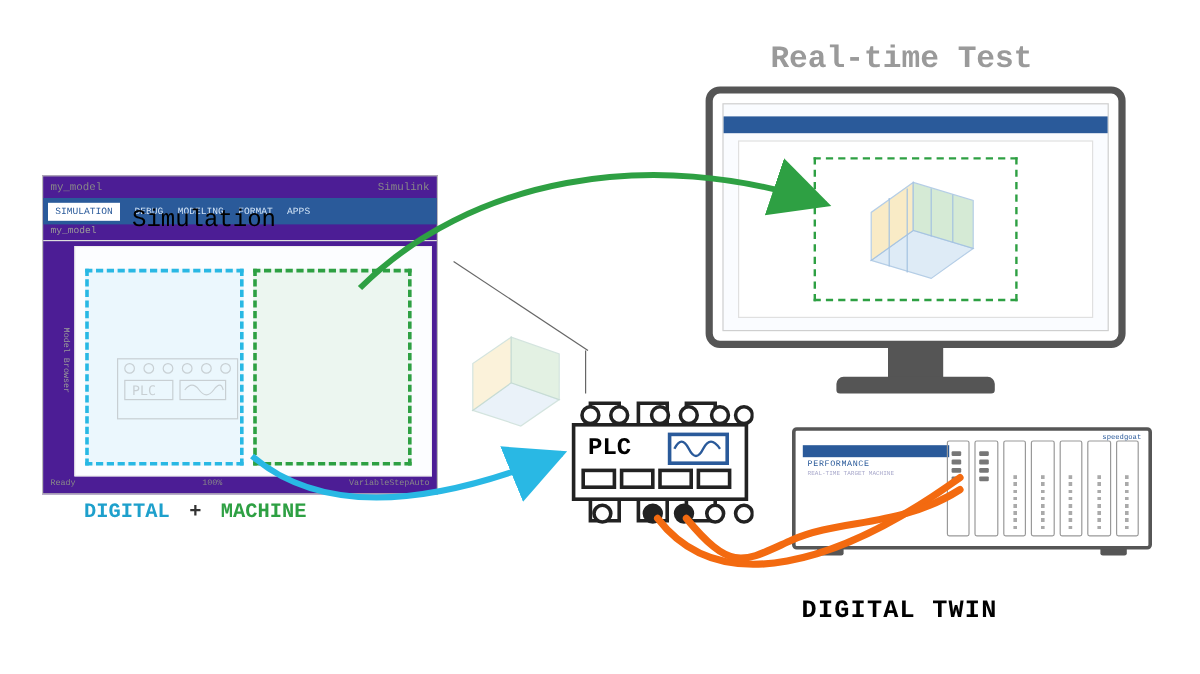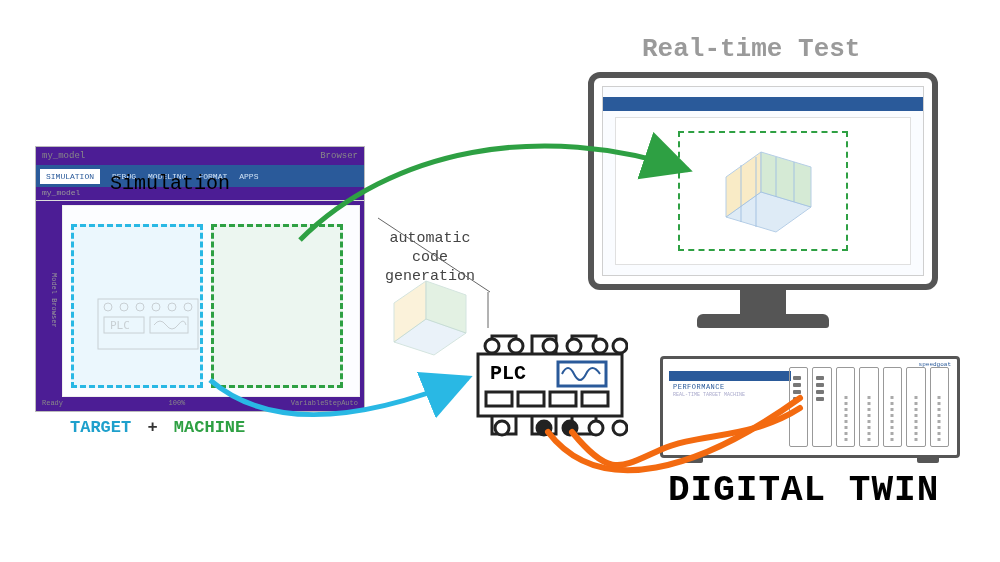--- a/index.html
+++ b/index.html
@@ -60,21 +60,21 @@
   .slot .slotgrip { position: absolute; left: 50%; transform: translateX(-50%); bottom: 4px; width: 3px; height: 46px; background: repeating-linear-gradient(#aaa, #aaa 3px, transparent 3px, transparent 6px); }
   .feet { position: absolute; bottom: -8px; width: 22px; height: 6px; background: #565656; border-radius: 0 0 2px 2px; }
   .feet.l { left: 18px; } .feet.r { right: 18px; }
 
   
   .plc-box { position: absolute; left: 472px; top: 330px; width: 156px; height: 110px; }
   .plc-box svg { width: 100%; height: 100%; }
   .plc-text { position: absolute; left: 490px; top: 362px; font-size: 20px; font-weight: bold; }
 
   
-  .digitaltwin-label { position: absolute; left: 668px; top: 470px; font-size: 36px; font-weight: bold; letter-spacing: 1px; }
+  .digitaltwin-label { position: absolute; left: 668px; top: 498px; font-size: 21px; font-weight: bold; letter-spacing: 1px; }
 
   
   svg.overlay { position: absolute; left: 0; top: 0; width: 1000px; height: 562px; pointer-events: none; }
 </style>
 </head>
 <body>
 
 <div class="stage">
 
   <div class="realtime-label">Real-time Test</div>
@@ -102,21 +102,21 @@
         </div>
       </div>
     </div>
     <div class="monitor-neck"></div>
     <div class="monitor-base"></div>
   </div>
 
   <div class="sim-window">
     <div class="sim-title">
       <span>my_model</span>
-      <span>Browser</span>
+      <span>Simulink</span>
     </div>
     <div class="sim-ribbon">
       <span class="active">SIMULATION</span>
       <span>DEBUG</span>
       <span>MODELING</span>
       <span>FORMAT</span>
       <span>APPS</span>
     </div>
     <div class="sim-toolbar">my_model</div>
     <div class="sim-side">Model Browser</div>
@@ -153,30 +153,25 @@
     <div class="sim-footer">
       <span>Ready</span>
       <span>100%</span>
       <span>VariableStepAuto</span>
     </div>
   </div>
 
   <div class="sim-label">Simulation</div>
 
   <div class="control-process">
-    <span class="control">TARGET</span>
+    <span class="control">DIGITAL</span>
     <span class="plus">+</span>
     <span class="process">MACHINE</span>
   </div>
 
-  <div class="codegen-label">
-    <div>automatic</div>
-    <div>code</div>
-    <div>generation</div>
-  </div>
 
   <div class="plc-box">
     <svg viewBox="0 0 156 110">
       <g stroke="#222" stroke-width="3" fill="#fff">
         <rect x="6" y="24" width="144" height="62"></rect>
 
         <path d="M20 24 L20 6 L44 6 L44 24" fill="none"></path>
         <path d="M60 24 L60 6 L84 6 L84 24" fill="none"></path>
         <path d="M100 24 L100 6 L124 6 L124 24" fill="none"></path>
 

